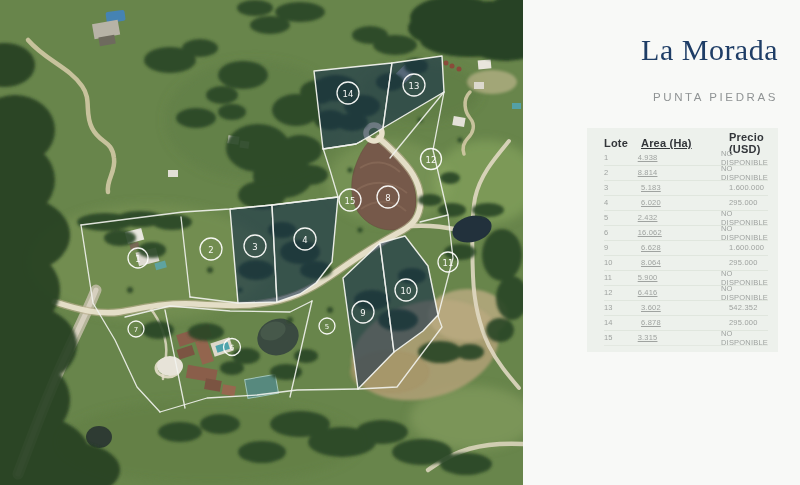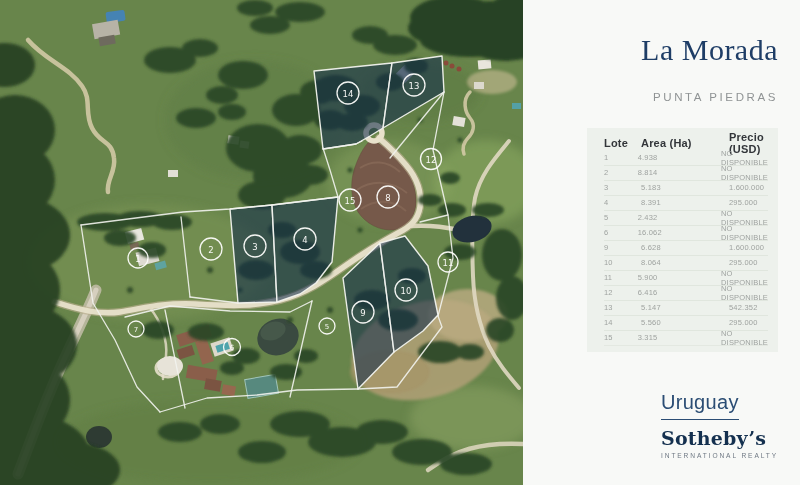--- a/index.html
+++ b/index.html
@@ -14,21 +14,21 @@
       color:#1e3d66;letter-spacing:.5px;margin:0;font-weight:400;}
   .subtitle{margin-top:25px;font-size:11.5px;letter-spacing:2.6px;color:#8f9394;}
 
   .table-card{margin-top:25px;width:191px;background:#edf1ec;box-sizing:border-box;
       padding:7px 10px 6px 17px;}
   .trow{display:flex;align-items:center;height:14px;border-bottom:1px solid #e0e6de;}
   .trow.head{height:16px;border-bottom:none;}
   .trow:last-child{border-bottom:1px solid #e3e8e1;}
   .trow span{display:block;font-size:7.5px;color:#9fa3a0;letter-spacing:.2px;}
   .trow .c0{width:37px;}
-  .trow .c1{width:52px;}
+  .trow .c1{width:52px;text-decoration:underline;}
   .trow .c2{flex:1;margin-left:36px;}
   .trow.head span{font-weight:bold;color:#33363a;font-size:11px;}
 
   .brand{margin-top:auto;}
   .brand-country{font-size:20px;color:#2b4d74;letter-spacing:.3px;}
   .brand-rule{width:78px;height:1px;background:#2b4d74;margin:5px 0 7px 0;}
   .brand-name{font-family:"DejaVu Serif",serif;font-weight:bold;font-size:19px;
       color:#14304f;letter-spacing:.2px;}
   .brand-tagline{margin-top:3px;font-size:6.6px;letter-spacing:1.9px;color:#6e7883;}
 
@@ -320,21 +320,21 @@
             <span class="c1">8.814</span>
             <span class="c2">NO DISPONIBLE</span>
           </div>
           <div class="trow">
             <span class="c0">3</span>
             <span class="c1">5.183</span>
             <span class="c2">1.600.000</span>
           </div>
           <div class="trow">
             <span class="c0">4</span>
-            <span class="c1">8.391</span>
+            <span class="c1">6.020</span>
             <span class="c2">295.000</span>
           </div>
           <div class="trow">
             <span class="c0">5</span>
             <span class="c1">2.432</span>
             <span class="c2">NO DISPONIBLE</span>
           </div>
           <div class="trow">
             <span class="c0">6</span>
             <span class="c1">16.062</span>
@@ -355,36 +355,30 @@
             <span class="c1">5.900</span>
             <span class="c2">NO DISPONIBLE</span>
           </div>
           <div class="trow">
             <span class="c0">12</span>
             <span class="c1">6.416</span>
             <span class="c2">NO DISPONIBLE</span>
           </div>
           <div class="trow">
             <span class="c0">13</span>
-            <span class="c1">5.147</span>
+            <span class="c1">3.602</span>
             <span class="c2">542.352</span>
           </div>
           <div class="trow">
             <span class="c0">14</span>
-            <span class="c1">5.560</span>
+            <span class="c1">6.878</span>
             <span class="c2">295.000</span>
           </div>
           <div class="trow">
             <span class="c0">15</span>
             <span class="c1">3.315</span>
             <span class="c2">NO DISPONIBLE</span>
           </div>
         </div>
     </div>
 
-    <div class="brand">
-      <div class="brand-country">Uruguay</div>
-      <div class="brand-rule"></div>
-      <div class="brand-name">Sotheby’s</div>
-      <div class="brand-tagline">INTERNATIONAL REALTY</div>
-    </div>
   </aside>
 </div>
 
 </body></html>

